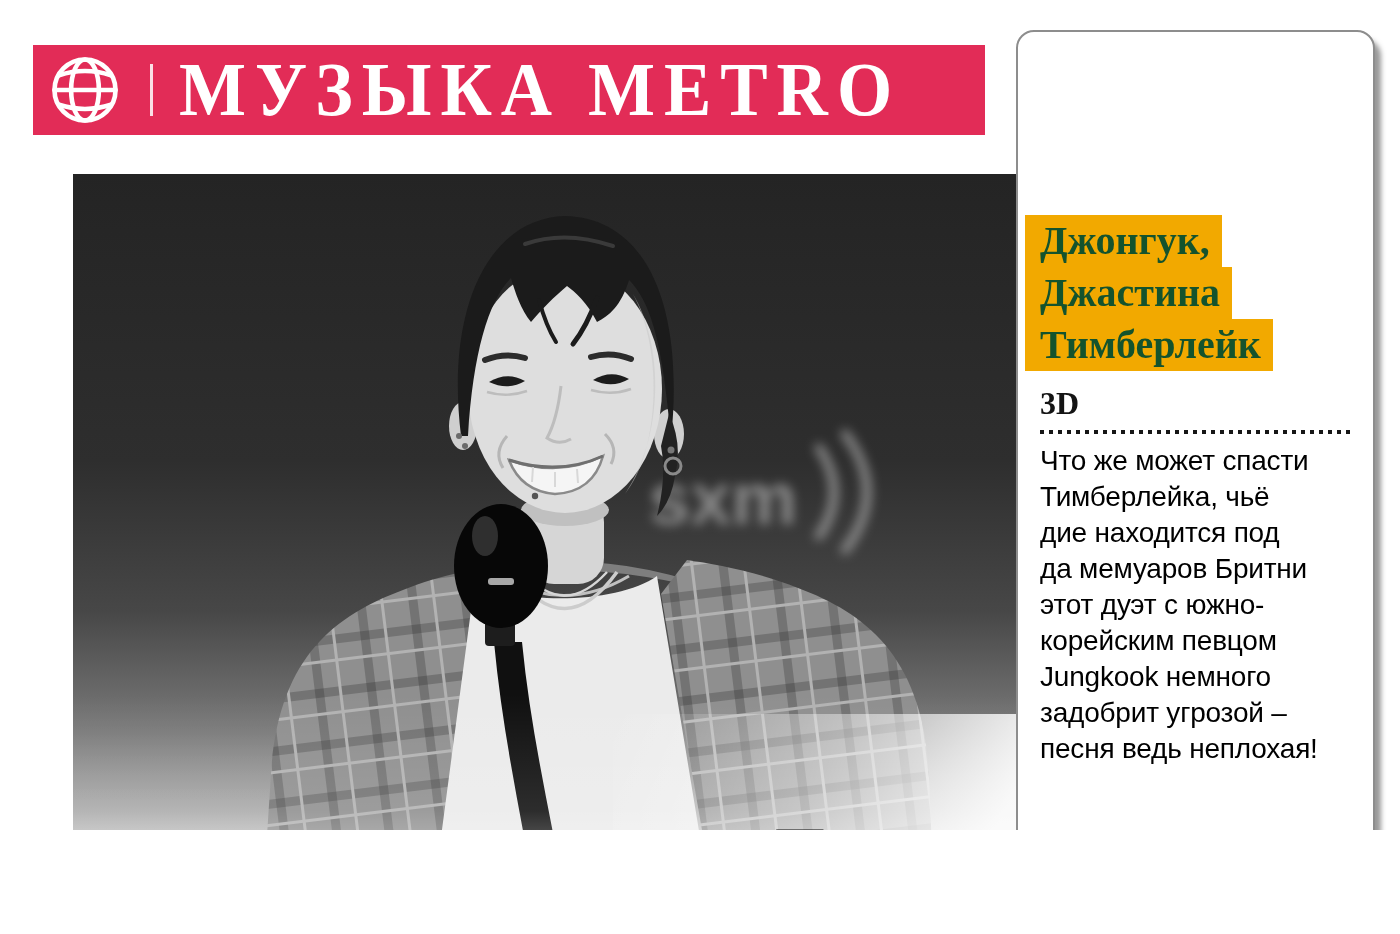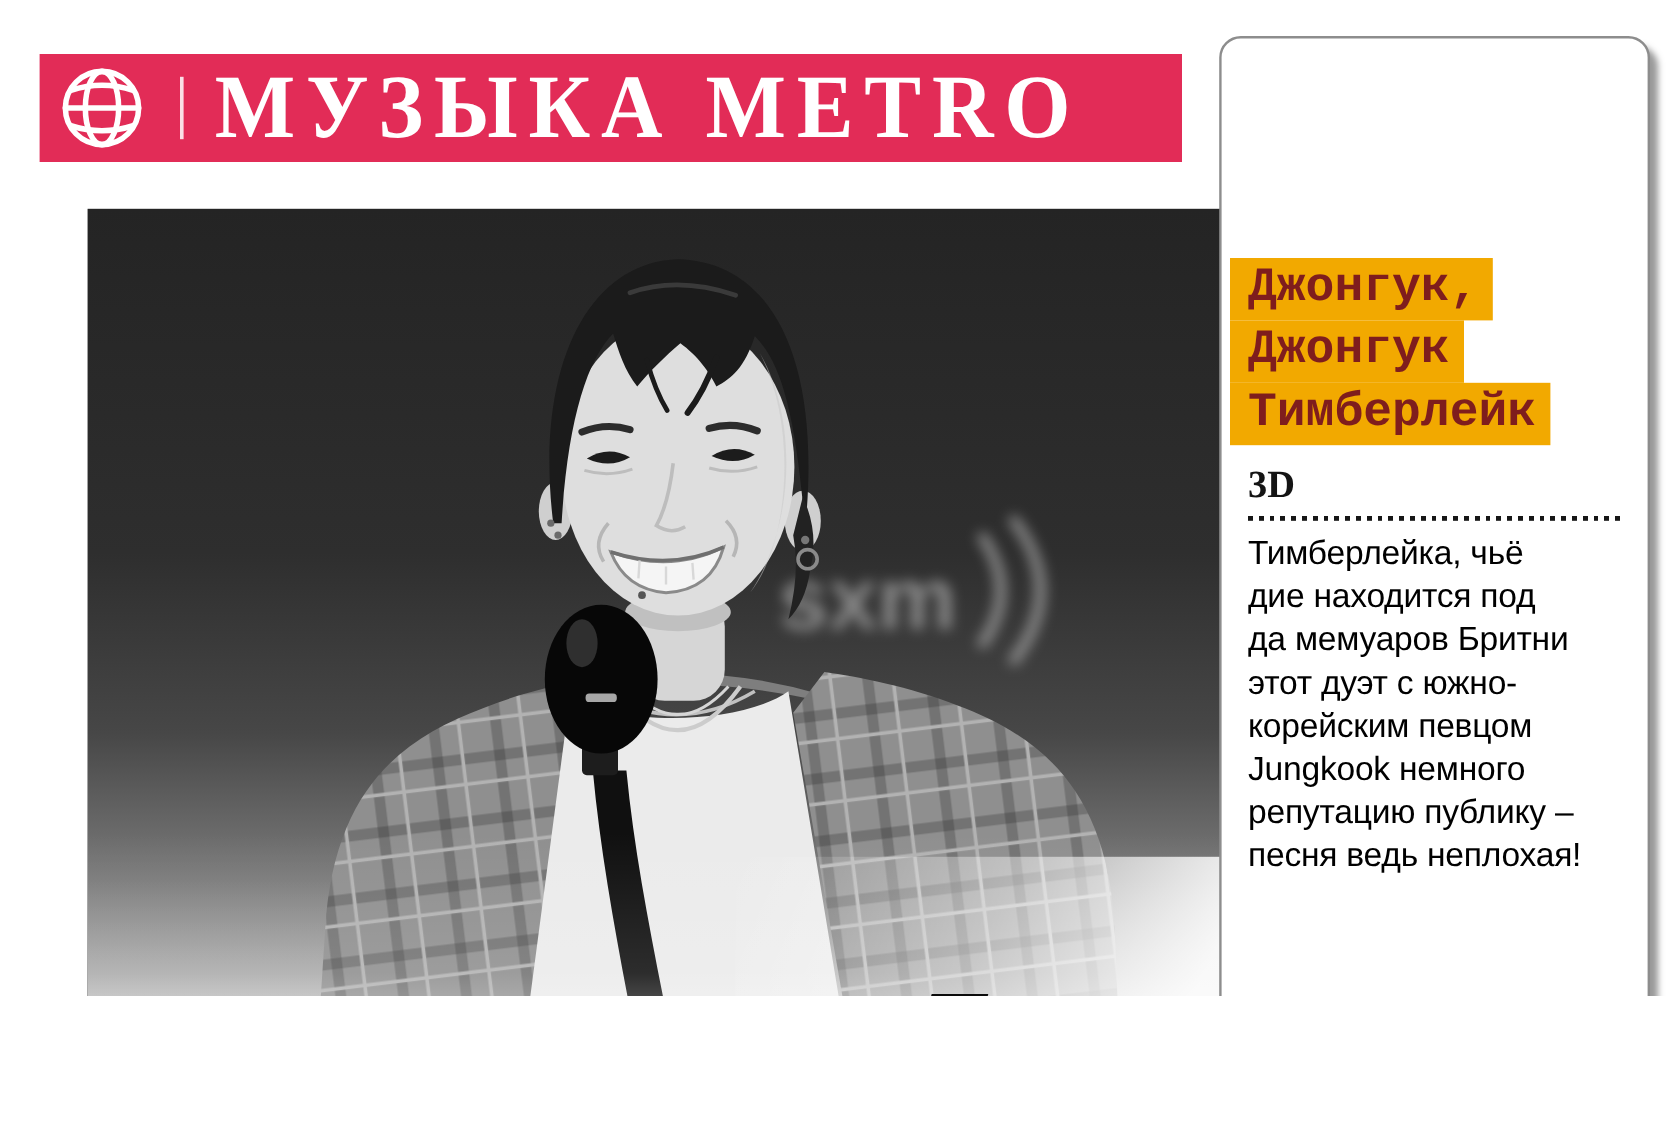--- a/index.html
+++ b/index.html
@@ -44,23 +44,23 @@
   .card{
     position:absolute; left:1016px; top:30px; width:359px; height:880px;
     box-sizing:border-box; background:#ffffff;
     border:2px solid #8d8d8d; border-radius:18px;
     box-shadow:7px 8px 5px -1px rgba(85,85,85,.6);
     padding:183px 18px 0 22px;
   }
   .title-line{ height:52px; white-space:nowrap; }
   .title-line .hl{
     display:inline-block; line-height:52px;
-    background:#f2a900; color:#7f1d1d;
+    background:#f2a900; color:#14532d;
     padding:0 12px 0 15px; margin-left:-15px;
-    font-family:Liberation Mono, monospace;
+    font-family:Liberation Serif, serif;
     font-weight:bold; font-size:40px;
   }
   .card-subtitle{
     margin-top:16px; color:#141414;
     font-family:"Liberation Serif","DejaVu Serif",serif;
     font-weight:bold; font-size:32px; line-height:32px;
   }
   .dotted-sep{
     margin-top:11px; height:4px;
     background:repeating-linear-gradient(90deg,#161616 0 4px,transparent 4px 9px);
@@ -195,35 +195,36 @@
   </figure>
 
   <div class="photo-rule"></div>
 
   <aside class="card">
     <div class="card-title">
       <div class="title-line">
         <span class="hl">Джонгук,</span>
       </div>
       <div class="title-line">
-        <span class="hl">Джонгук</span>
+        <span class="hl">Джастина</span>
       </div>
       <div class="title-line">
         <span class="hl">Тимберлейк</span>
       </div>
     </div>
 
     <div class="card-subtitle">3D</div>
     <div class="dotted-sep"></div>
 
     <div class="card-body">
+      <div class="bl">Что же может спасти</div>
       <div class="bl">Тимберлейка, чьё</div>
       <div class="bl">дие находится под</div>
       <div class="bl">да мемуаров Бритни</div>
       <div class="bl">этот дуэт с южно-</div>
       <div class="bl">корейским певцом</div>
       <div class="bl">Jungkook немного</div>
-      <div class="bl">репутацию публику –</div>
+      <div class="bl">задобрит угрозой –</div>
       <div class="bl">песня ведь неплохая!</div>
     </div>
   </aside>
 
 </div>
 
 </body></html>

